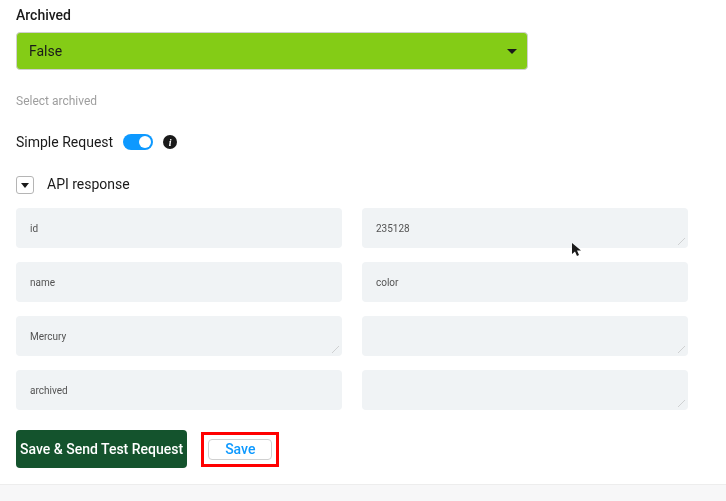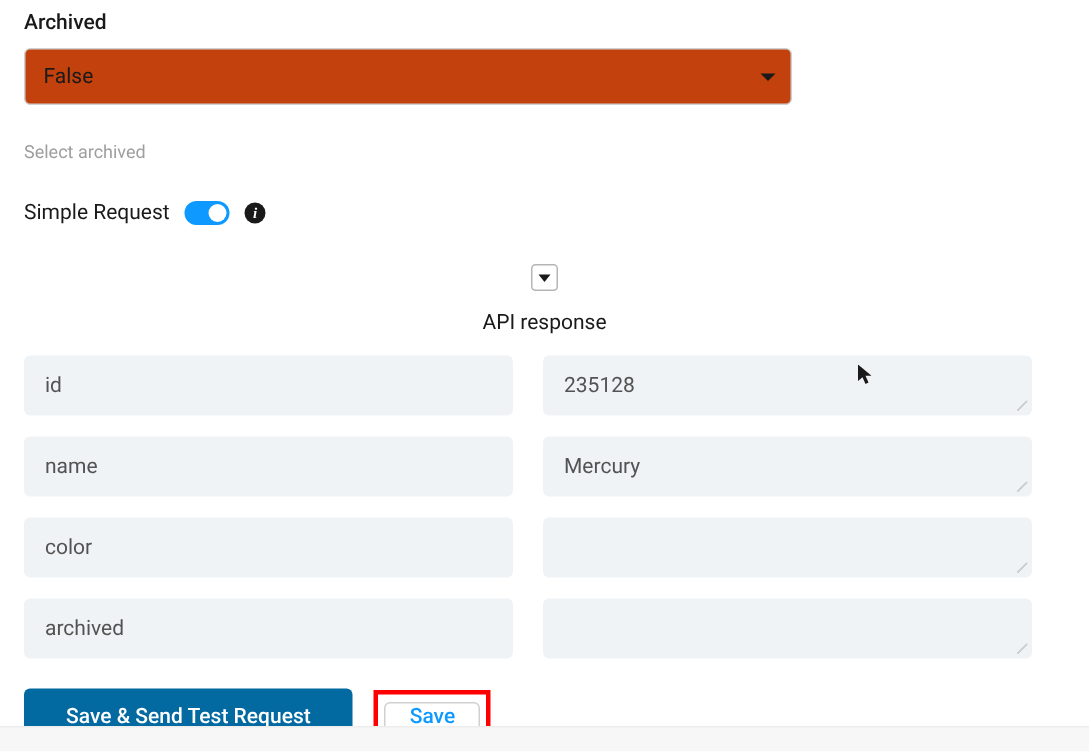--- a/index.html
+++ b/index.html
@@ -25,21 +25,21 @@
       margin-bottom: 9px;
     }
     .select-box {
       width: 512px;
       height: 38px;
       border: 1px solid #d0d0d0;
       border-radius: 4px;
       display: flex;
       align-items: center;
       padding: 0 10px 0 12px;
-      background: #c2410c;
+      background: #84cc16;
       cursor: pointer;
       justify-content: space-between;
     }
     .select-text {
       font-size: 14px;
       color: #1a1a1a;
     }
     .caret-down {
       width: 0;
       height: 0;
@@ -88,24 +88,23 @@
       font-size: 10px;
       font-weight: 700;
       display: flex;
       align-items: center;
       justify-content: center;
       font-family: Georgia, serif;
       font-style: italic;
     }
     .collapsible-header {
       display: flex;
-      align-items: center;
+      align-items: flex-start;
       margin-top: 26px;
       gap: 13px;
-      flex-direction: column;
     }
     .chevron-box {
       width: 18px;
       height: 18px;
       border: 1px solid #b5b5b5;
       border-radius: 3px;
       display: flex;
       align-items: center;
       justify-content: center;
       cursor: pointer;
@@ -129,21 +128,21 @@
       row-gap: 14px;
     }
     .response-cell {
       height: 40px;
       background: #f0f3f5;
       border: none;
       border-radius: 4px;
       padding: 0 14px;
       display: flex;
       align-items: center;
-      font-size: 14px;
+      font-size: 10px;
       color: #535353;
       position: relative;
     }
     .response-cell.value-cell::after {
       content: "";
       position: absolute;
       right: 3px;
       bottom: 3px;
       width: 7px;
       height: 7px;
@@ -154,26 +153,26 @@
       background: linear-gradient(135deg, transparent 0%, transparent 45%, #a7a7a7 45%, #a7a7a7 55%, transparent 55%);
       border: none;
     }
     .button-row {
       margin-top: 20px;
       display: flex;
       gap: 14px;
       align-items: center;
     }
     .btn-primary {
-      background: #0369a1;
+      background: #14532d;
       color: #ffffff;
       border: none;
       border-radius: 4px;
       height: 38px;
-      padding: 0 28px;
+      padding: 0 4px;
       font-size: 14px;
       font-weight: 500;
       cursor: pointer;
     }
     .btn-secondary-wrap {
       border: 3px solid #ff0000;
       padding: 4px;
     }
     .btn-secondary {
       background: #ffffff;
@@ -231,23 +230,23 @@
       <div class="chevron-down"></div>
     </div>
     <div class="collapsible-title">API response</div>
   </div>
 
   <div class="response-grid">
     <div class="response-cell">id</div>
     <div class="response-cell value-cell">235128</div>
 
     <div class="response-cell">name</div>
+    <div class="response-cell">color</div>
+
     <div class="response-cell value-cell">Mercury</div>
-
-    <div class="response-cell">color</div>
     <div class="response-cell value-cell"></div>
 
     <div class="response-cell">archived</div>
     <div class="response-cell value-cell"></div>
   </div>
 
   <div class="button-row">
     <button class="btn-primary">Save &amp; Send Test Request</button>
     <div class="btn-secondary-wrap">
       <button class="btn-secondary">Save</button>

